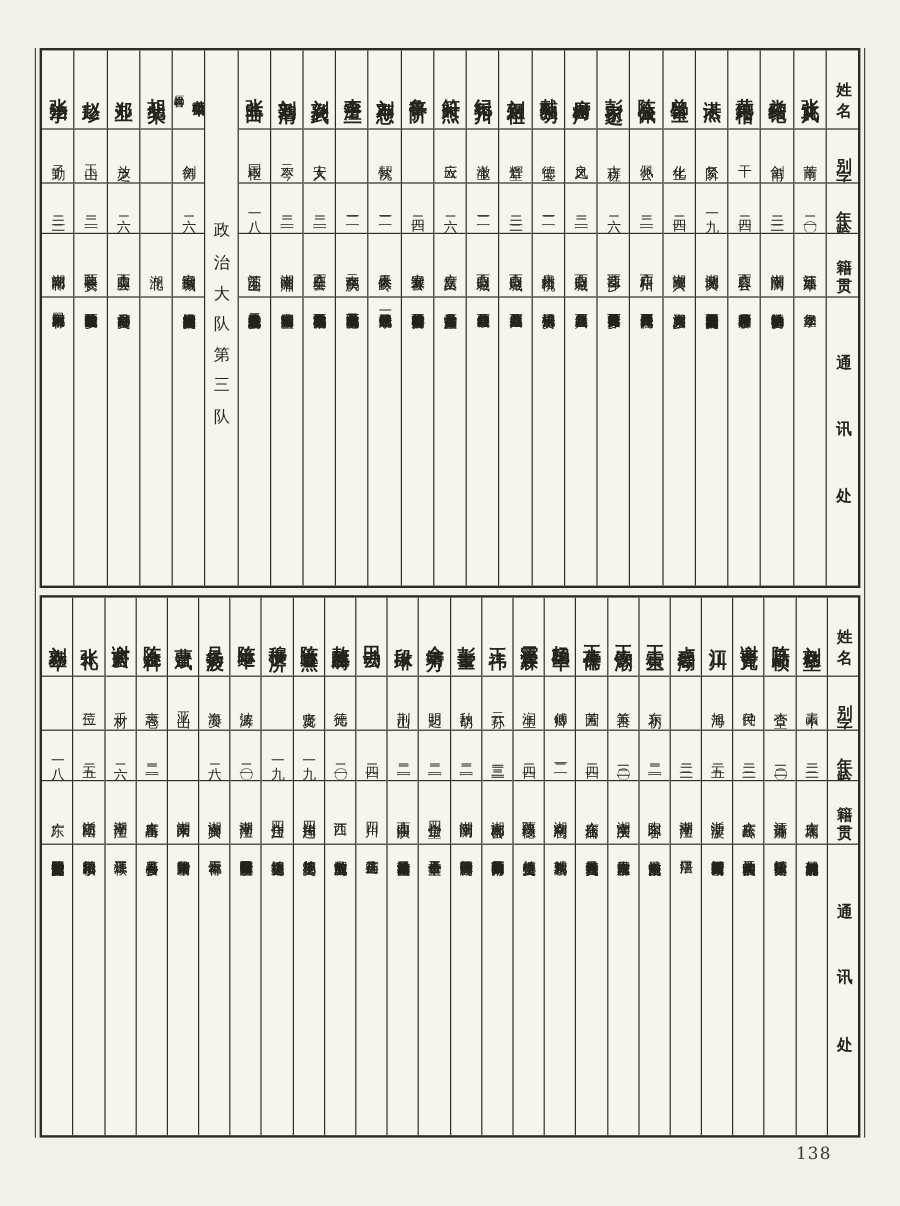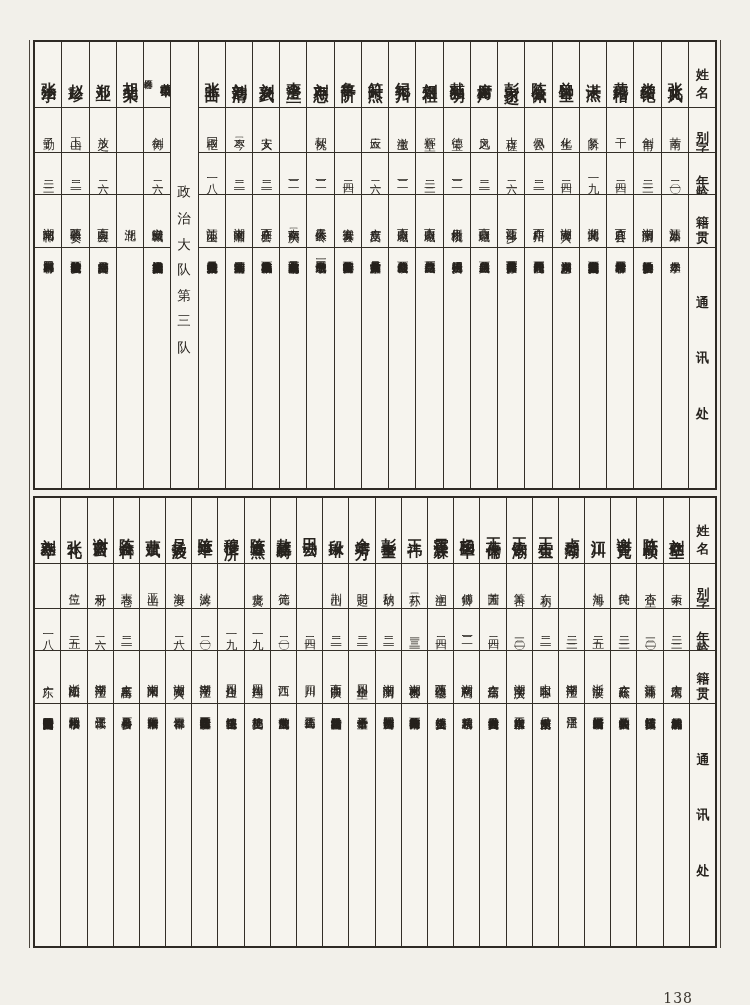--- a/index.html
+++ b/index.html
@@ -49,21 +49,21 @@
   .header-col .r-zi .vtext{letter-spacing:9px;}
   .header-col .r-age .vtext{letter-spacing:9px;}
   .header-col .r-native .vtext{letter-spacing:15px;}
   .header-col .r-addr{align-items:center;padding-top:0;}
   .header-col .r-addr .vtext{letter-spacing:56px;line-height:normal;}
   
   .divider-col .cell{height:100%;border-bottom:none;}
   .divider-col .vtext{font-size:13.5px;letter-spacing:26px;font-weight:normal;}
   .page-number{
     text-align:right;padding:6px 28px 0 0;
-    font-size:14px;letter-spacing:1px;color:#3a352e;margin-top:36px;
+    font-size:14px;letter-spacing:1px;color:#3a352e;
   }
 </style>
 </head>
 <body>
 
 <div class="sheet">
   <div class="frame">
     <div class="rtable top" id="table-top">
         <div class="col header-col">
           <div class="cell r-name">

